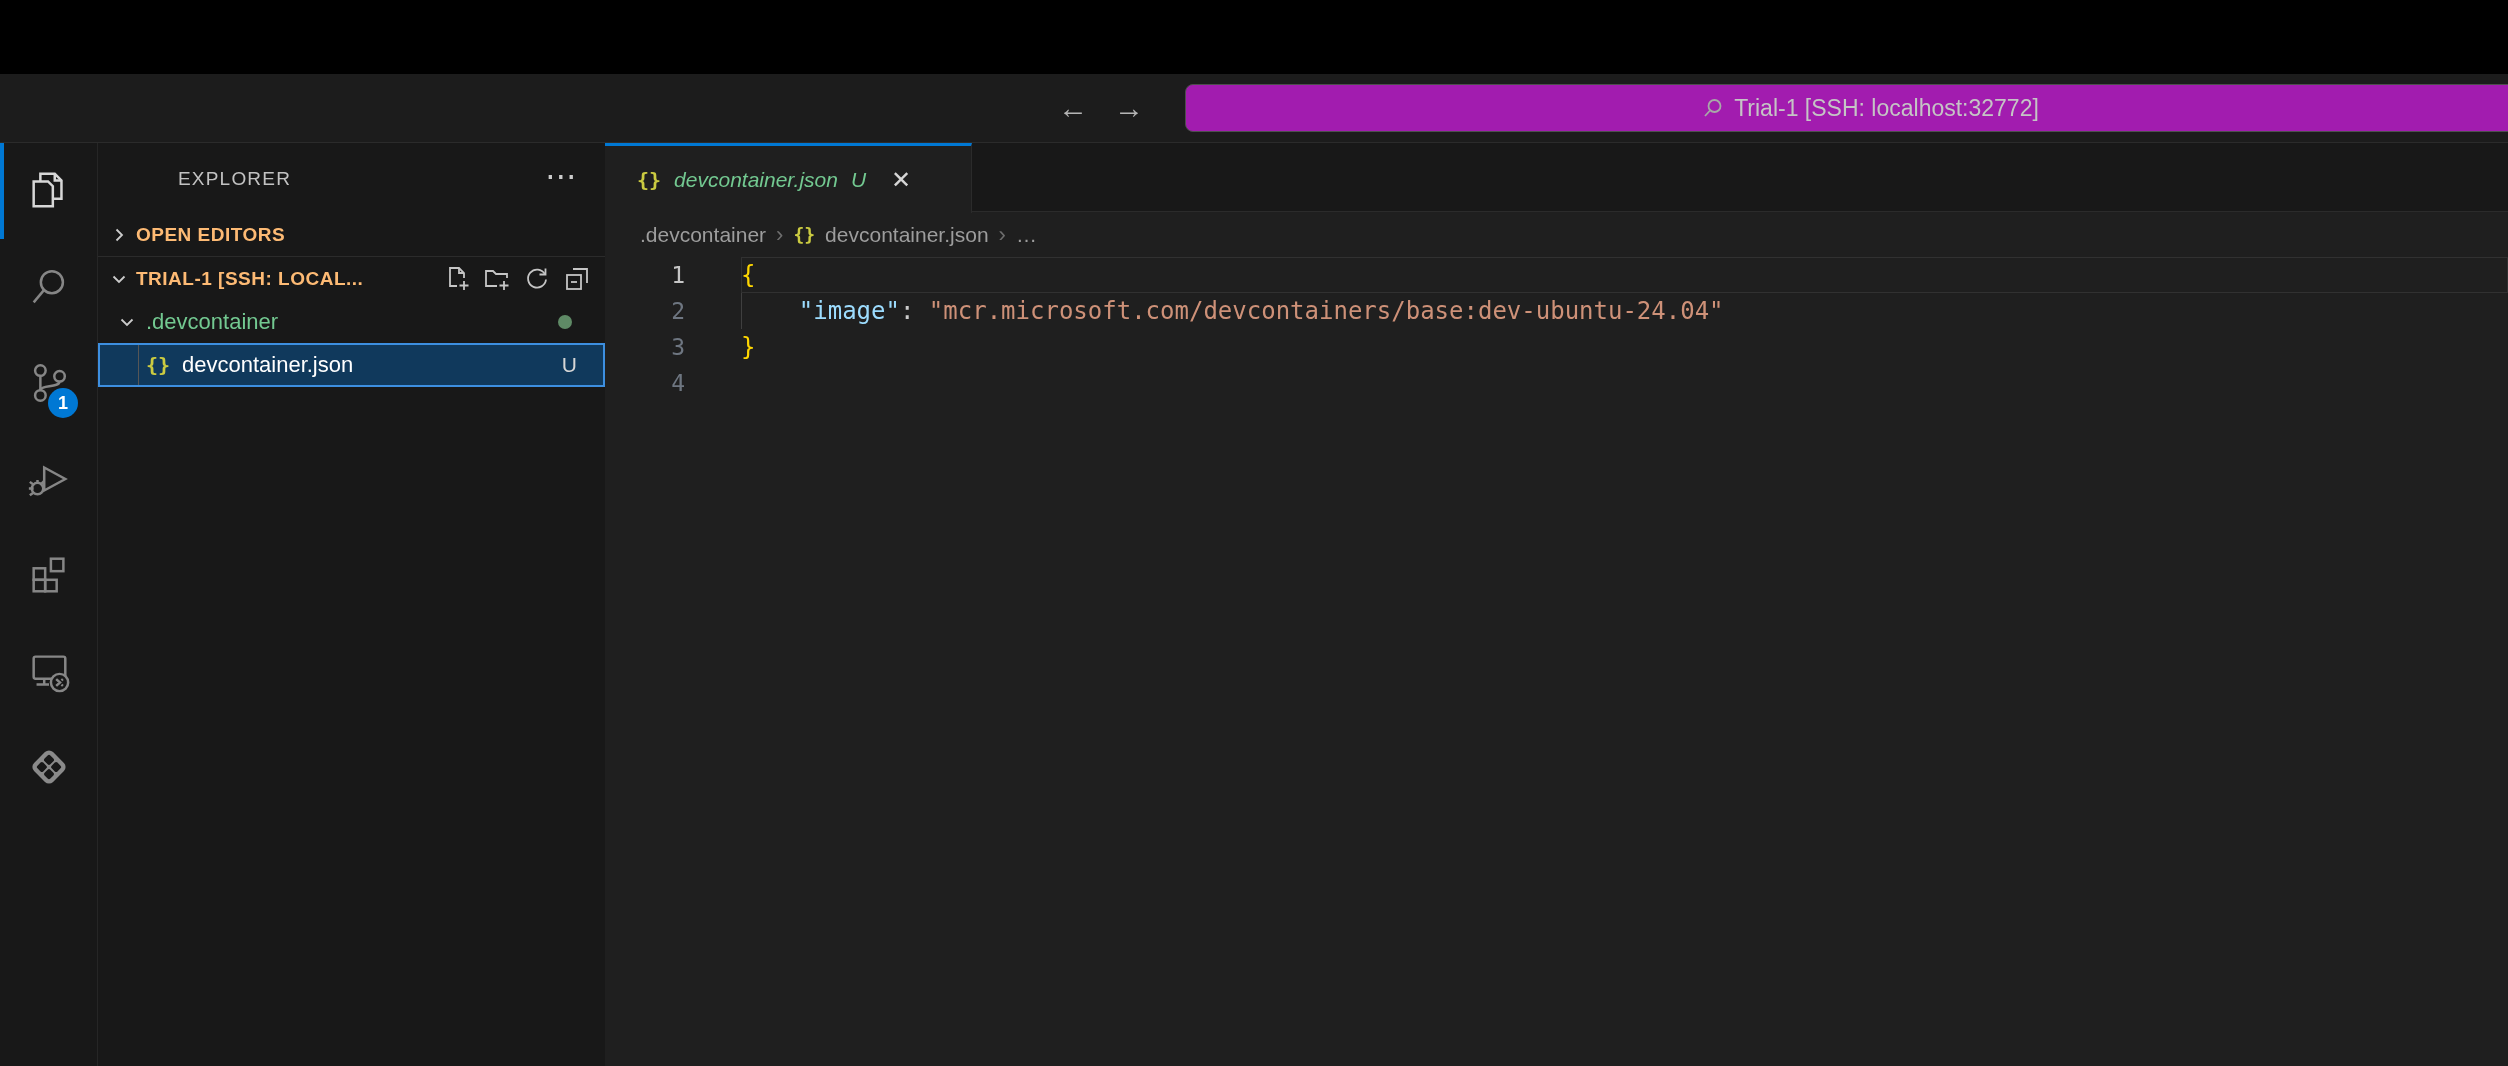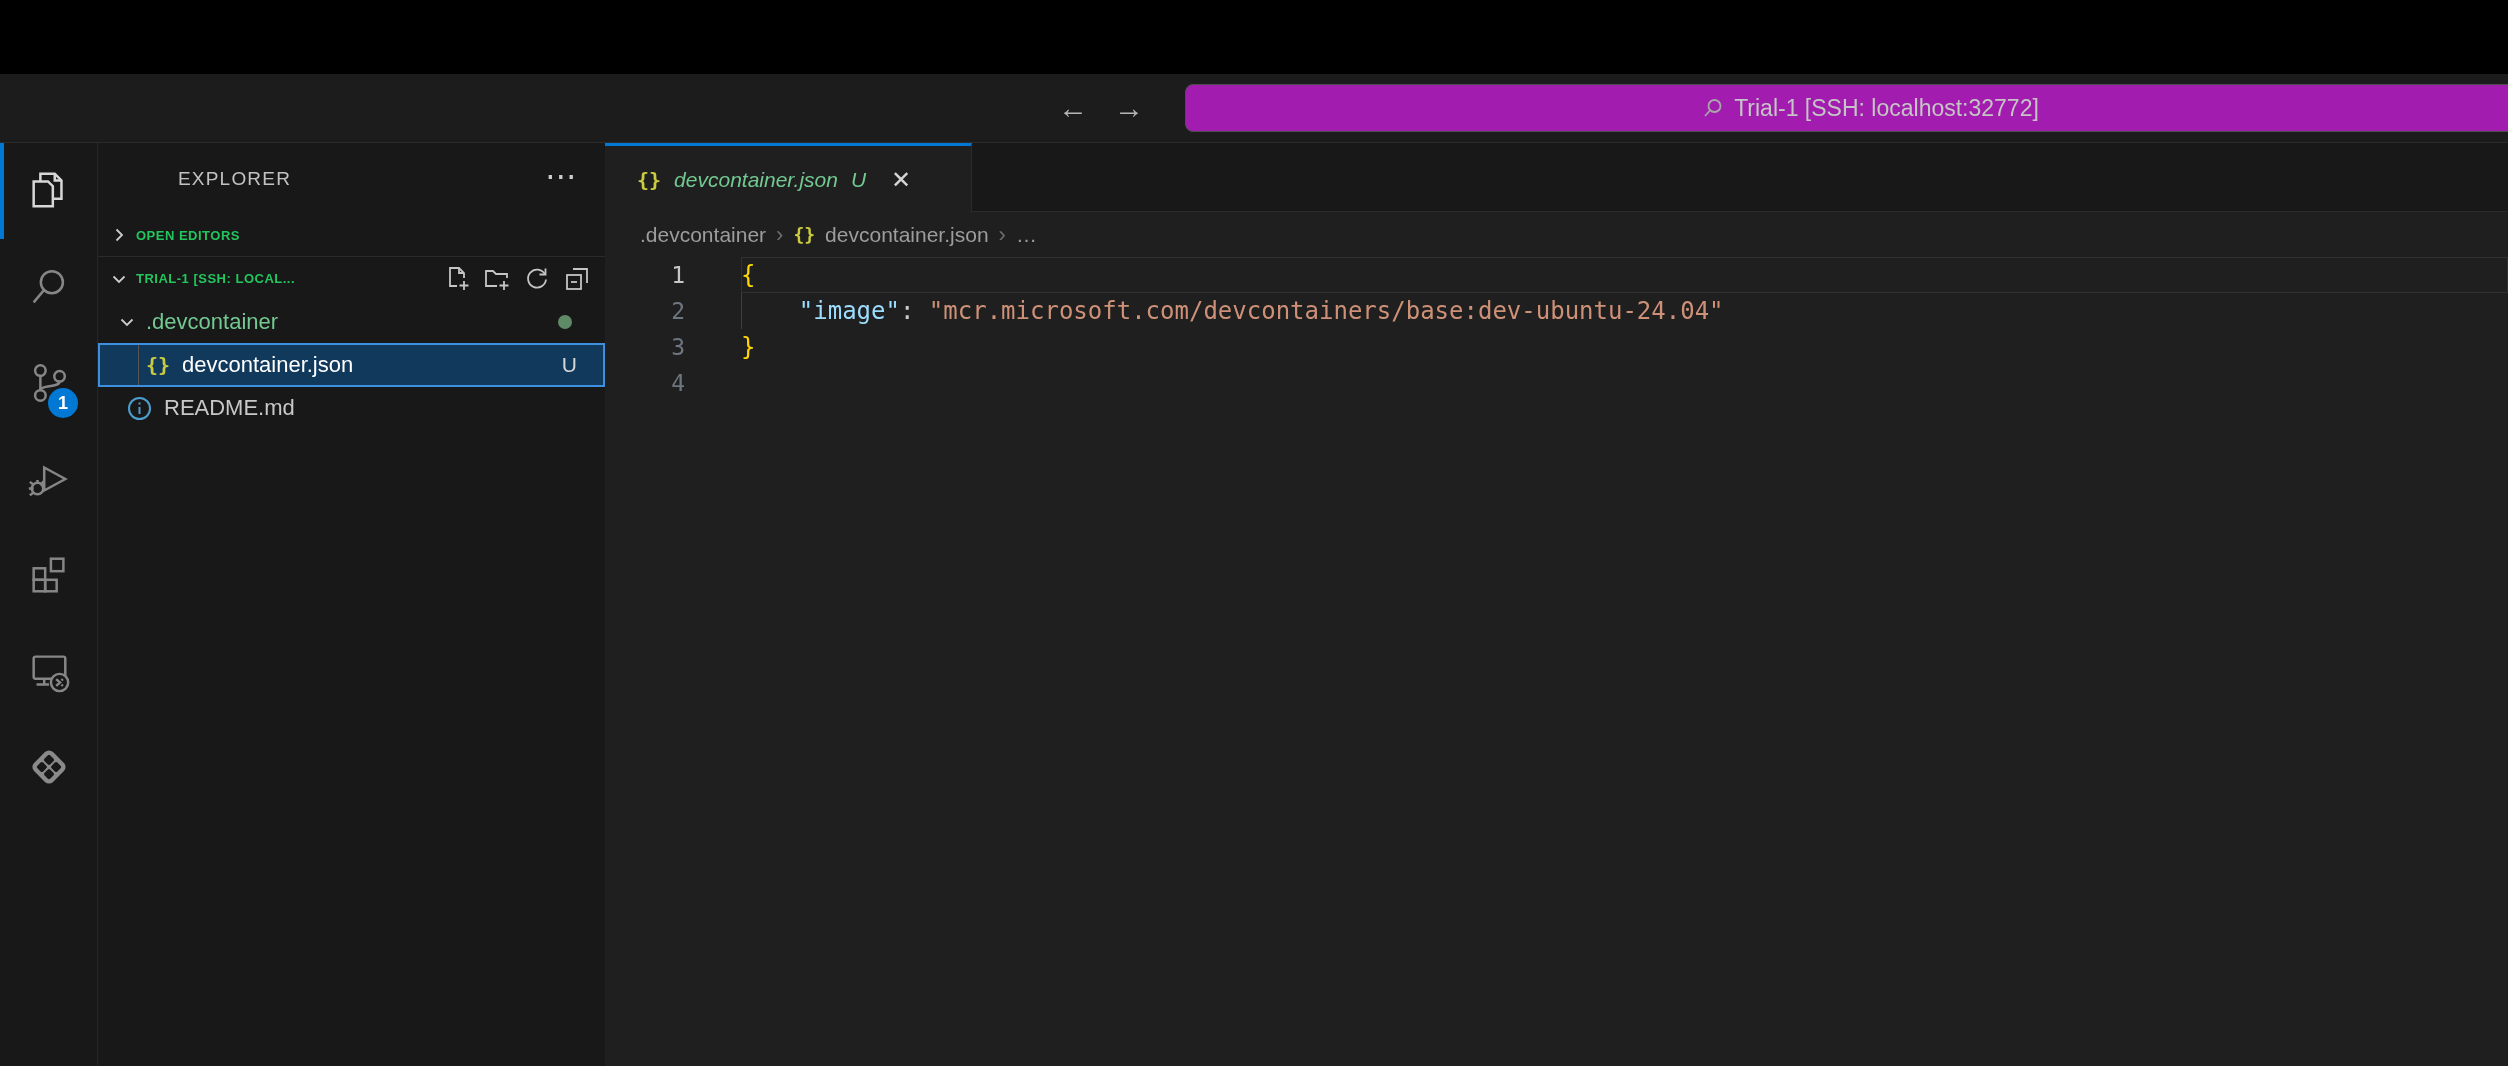--- a/index.html
+++ b/index.html
@@ -44,21 +44,21 @@
   #sidebar { position:absolute; left:98px; top:143px; width:507px; height:923px; background:#181818; }
   #sb-title-row { position:relative; height:71px; }
   #sb-title { position:absolute; left:40px; top:50%; transform:translateY(-50%);
     font-size:19px; letter-spacing:1.2px; color:#c2c2c2;margin-left:40px; }
   #sb-more { position:absolute; right:26px; top:50%; transform:translateY(-58%);
     font-size:32px; color:#cccccc; letter-spacing:2px; }
   .sb-row { position:absolute; left:0; right:0; display:flex; align-items:center; }
   .chev { flex:none; }
   .chev svg { stroke:#cccccc; fill:none; stroke-width:1.8; }
   #row-open-editors { top:71px; height:43px; border-bottom:1px solid #2b2b2b; padding-left:12px; gap:8px; }
-  .sb-section-label { font-size:13px; font-weight:bold; letter-spacing:0.5px; color:#22c55e; }
+  .sb-section-label { font-size:19px; font-weight:bold; letter-spacing:0.5px; color:#fdba74; }
   #row-workspace { top:114px; height:43px; padding-left:12px; gap:8px; }
   #ws-actions { position:absolute; right:14px; top:50%; transform:translateY(-50%); display:flex; gap:12px; }
   #ws-actions svg { stroke:#c5c5c5; fill:none; stroke-width:1.8; }
   #row-folder { top:157px; height:43px; padding-left:20px; gap:10px; }
   #folder-label { font-size:22px; color:#73c991; }
   #folder-dot { position:absolute; right:33px; top:50%; transform:translateY(-50%);
     width:14px; height:14px; border-radius:50%; background:#5f8a66; }
   #row-selected { top:200px; height:44px; background:#10395c; border:2px solid #3d8fe0; }
   #tree-indent-guide { position:absolute; left:38px; top:0; bottom:0; border-left:1px solid #565656; }
   #json-tree-icon { position:absolute; left:46px; top:50%; transform:translateY(-52%);
@@ -257,30 +257,20 @@
       <span id="folder-dot"></span>
     </div>
 
     <div class="sb-row" id="row-selected">
       <span id="tree-indent-guide"></span>
       <span id="json-tree-icon">{}</span>
       <span id="selected-label">devcontainer.json</span>
       <span id="selected-badge">U</span>
     </div>
 
-    <div class="sb-row" id="row-readme">
-      <span id="readme-icon">
-        <svg width="25" height="25" viewBox="0 0 25 25">
-          <circle cx="12.5" cy="12.5" r="10.5"></circle>
-          <line x1="12.5" y1="11" x2="12.5" y2="18"></line>
-          <line x1="12.5" y1="6.5" x2="12.5" y2="8.5"></line>
-        </svg>
-      </span>
-      <span id="readme-label">README.md</span>
-    </div>
   </div>
 
   <div id="editorgroup">
     <div id="tabstrip">
       <div id="tab">
         <span id="tab-json-icon">{}</span>
         <span id="tab-label">devcontainer.json</span>
         <span id="tab-badge">U</span>
         <span id="tab-close">✕</span>
       </div>

